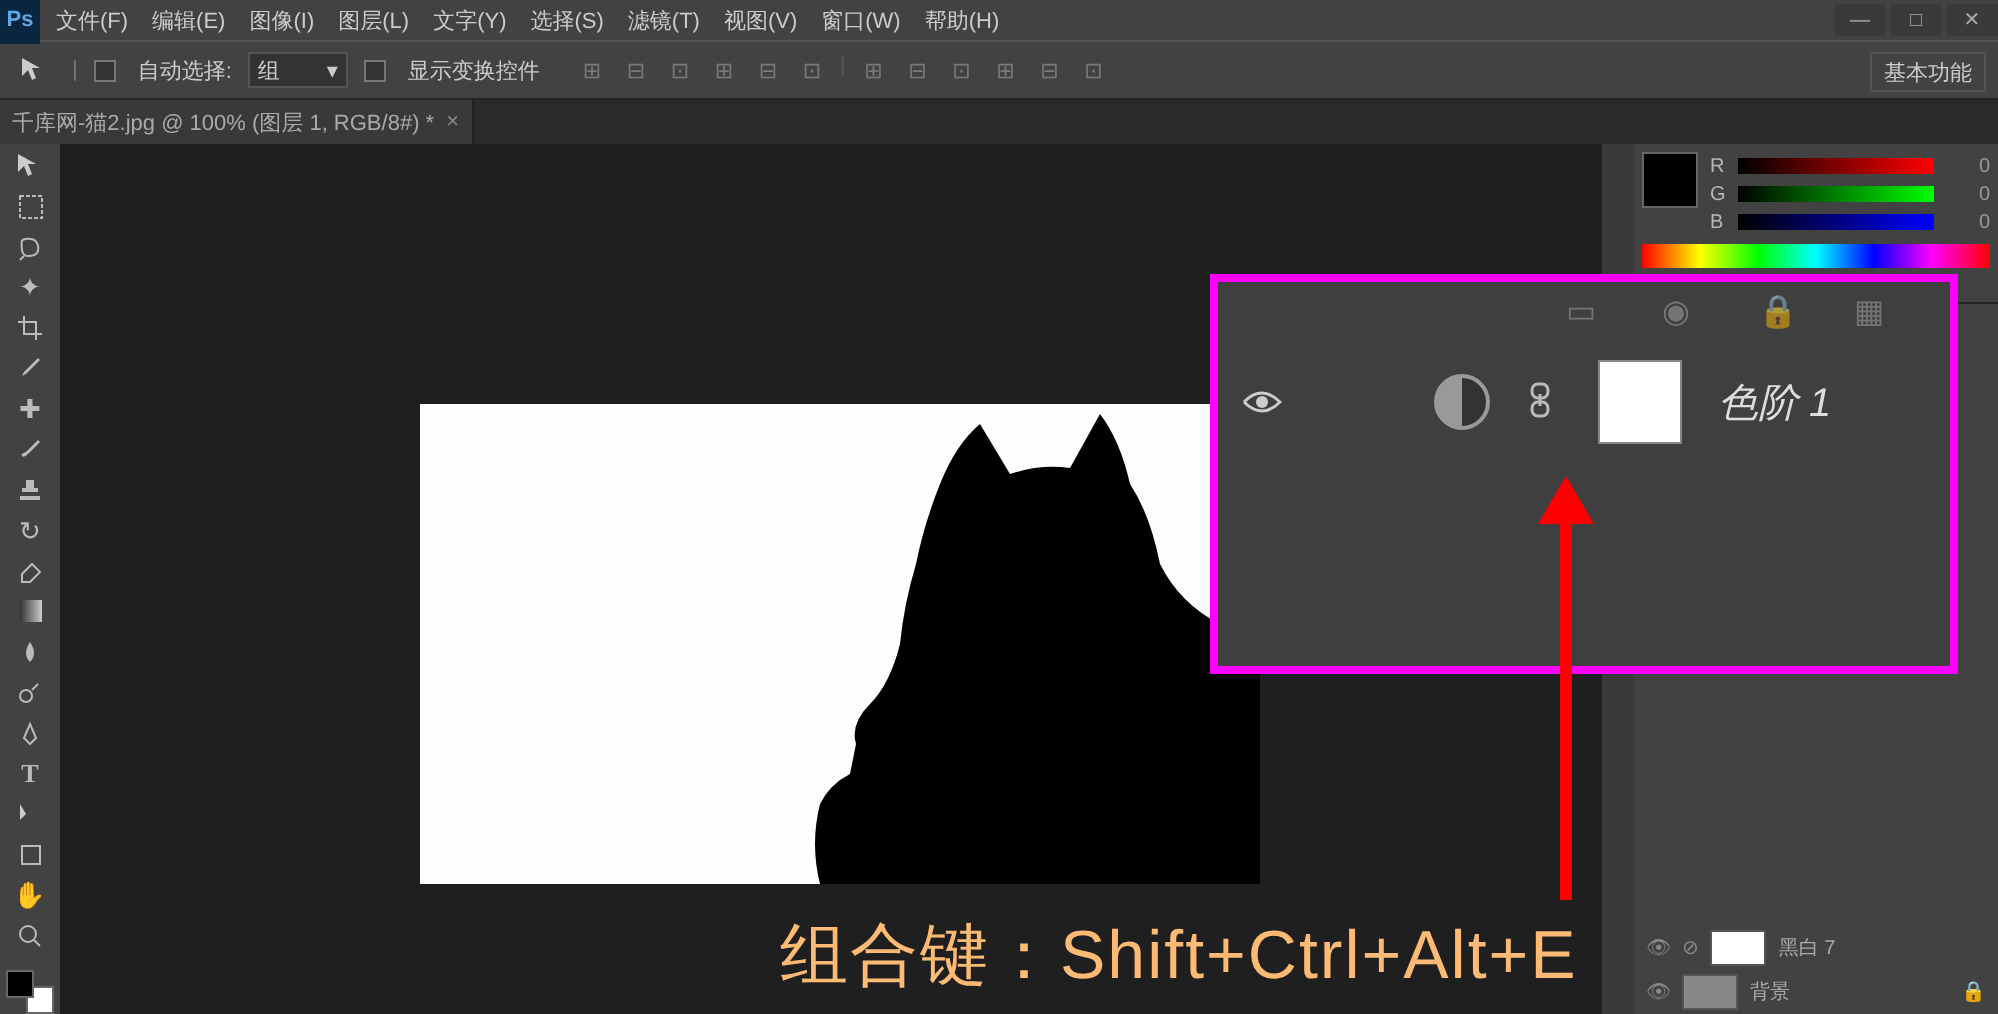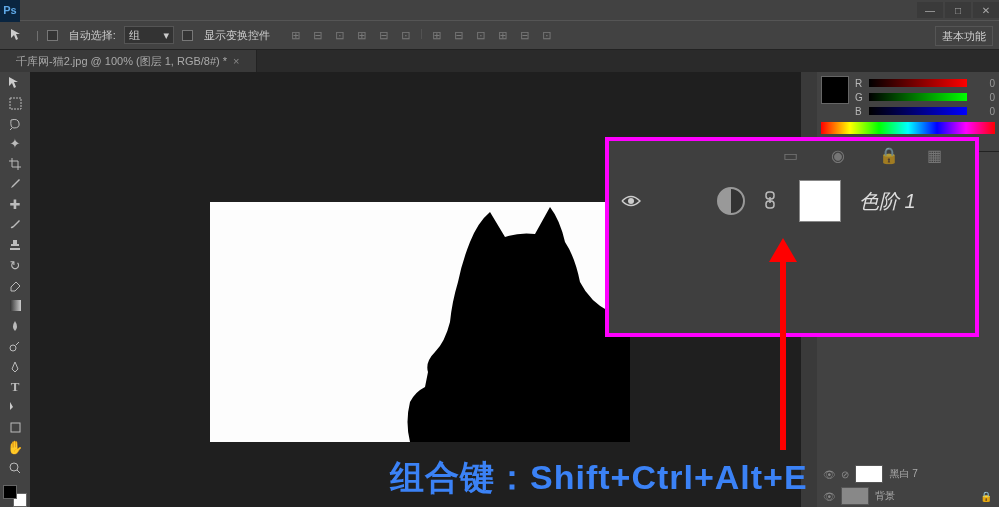--- a/index.html
+++ b/index.html
@@ -11,21 +11,21 @@
 .win-controls{position:absolute;right:0;top:0;display:flex;gap:2px;align-items:center;height:20px}
 .win-btn{width:26px;height:16px;background:#3a3a3a;display:flex;align-items:center;justify-content:center;color:#aaa;font-size:10px;cursor:pointer}
 .optbar{height:30px;background:#424242;border-top:1px solid #555;border-bottom:1px solid #222;display:flex;align-items:center;padding:0 6px;gap:8px;font-size:11px;color:#ccc}
 .opt-tool{width:22px;height:22px;display:flex;align-items:center;justify-content:center}
 .opt-select{background:#333;border:1px solid #555;height:18px;width:50px;color:#ccc;font-size:11px;display:flex;align-items:center;padding:0 4px;justify-content:space-between}
 .cb{width:11px;height:11px;border:1px solid #777;background:#333;display:inline-block;margin-right:3px}
 .align-icons{display:flex;gap:6px;margin-left:10px}
 .align-icon{width:16px;height:16px;opacity:.4;display:flex;align-items:center;justify-content:center}
 .panel-btn{position:absolute;right:6px;top:26px;background:#424242;border:1px solid #555;height:20px;padding:0 6px;font-size:11px;color:#ccc;display:flex;align-items:center}
 .tabbar{height:22px;background:#2a2a2a;display:flex;align-items:center;font-size:11px}
-.doc-tab{height:22px;background:#393939;border-right:1px solid #222;padding:0 16px;display:flex;align-items:center;color:#aaa}
+.doc-tab{height:22px;background:#393939;border-right:1px solid #222;padding:0 6px;display:flex;align-items:center;color:#aaa}
 .doc-close{margin-left:6px;color:#888;cursor:pointer}
 .workspace{position:absolute;top:72px;left:0;right:0;bottom:0;display:flex}
 .toolbox{width:30px;background:#424242;display:flex;flex-direction:column;align-items:center;padding-top:2px;gap:2px}
 .tool{width:26px;height:20px;display:flex;align-items:center;justify-content:center;color:#bbb;font-size:13px;cursor:pointer}
 .color-swatches{margin-top:6px;position:relative;width:24px;height:24px}
 .swatch-fg{position:absolute;width:14px;height:14px;border:1px solid #666;background:#000;left:0;top:0}
 .swatch-bg{position:absolute;width:14px;height:14px;border:1px solid #666;background:#fff;right:0;bottom:0}
 .canvas-area{flex:1;background:#1f1f1f;position:relative}
 .canvas{position:absolute;left:180px;top:130px;width:420px;height:240px;background:#fff}
 .right-panels{width:182px;background:#424242;display:flex;flex-direction:column}
@@ -57,28 +57,40 @@
 .ann-layer-row.sel{background:#5a6a88}
 .ann-eye{width:20px;height:20px;display:flex;align-items:center;justify-content:center}
 .ann-thumb{width:54px;height:46px;border:2px solid #ccc;background:#fff;position:relative;overflow:hidden}
 .ann-label{font-size:20px;color:#ddd;font-weight:400;font-style:italic}
 .ann-adj-icon{width:28px;height:28px;border:2px solid #999;border-radius:50%;background:linear-gradient(90deg,#999 50%,#333 50%)}
 .ann-link{width:18px;height:20px;color:#aaa}
 .ann-mask{width:42px;height:42px;border:1px solid #888;background:#fff}
 .arrow{position:absolute;left:780px;top:260px;z-index:30}
 .arrow-shaft{width:6px;height:190px;background:#f00}
 .arrow-head{width:0;height:0;border-left:14px solid transparent;border-right:14px solid transparent;border-bottom:24px solid #f00;position:absolute;top:-22px;left:-11px}
-.annotation-text{position:absolute;left:390px;bottom:6px;font-size:34px;color:#3b82f6;font-weight:700;z-index:30;letter-spacing:1px;white-space:nowrap}
+.annotation-text{position:absolute;left:390px;bottom:6px;font-size:34px;color:#fdba74;font-weight:400;z-index:30;letter-spacing:1px;white-space:nowrap}
 svg{display:block}
 </style>
 </head>
 <body>
 
 <div class="menubar">
   <div class="ps-logo">Ps</div>
+  <div class="menu-items">
+    <span class="menu-item">文件(F)</span>
+    <span class="menu-item">编辑(E)</span>
+    <span class="menu-item">图像(I)</span>
+    <span class="menu-item">图层(L)</span>
+    <span class="menu-item">文字(Y)</span>
+    <span class="menu-item">选择(S)</span>
+    <span class="menu-item">滤镜(T)</span>
+    <span class="menu-item">视图(V)</span>
+    <span class="menu-item">窗口(W)</span>
+    <span class="menu-item">帮助(H)</span>
+  </div>
   <div class="win-controls">
     <div class="win-btn">—</div>
     <div class="win-btn">□</div>
     <div class="win-btn">✕</div>
   </div>
 </div>
 
 <div class="optbar">
   <div class="opt-tool">
     <svg width="14" height="14" viewBox="0 0 14 14">

